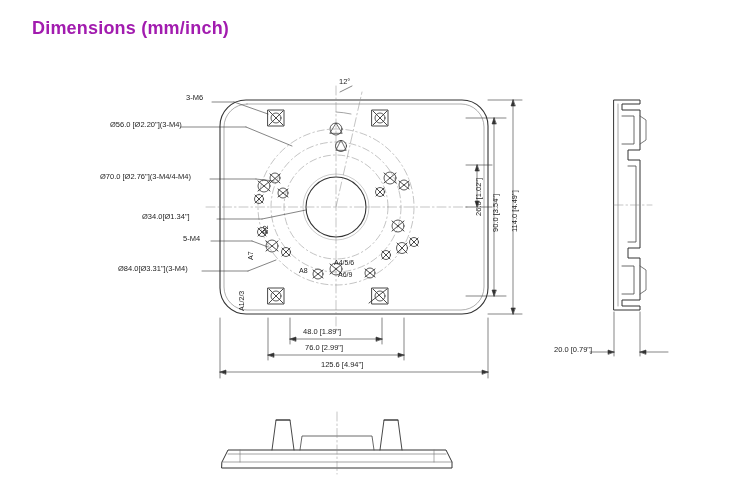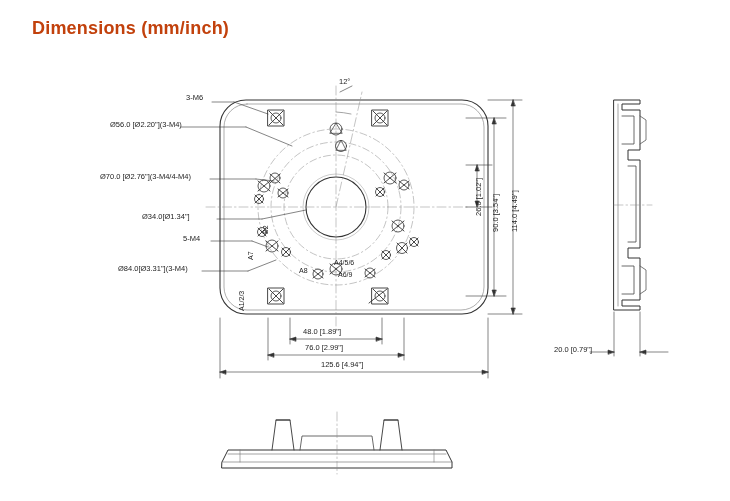--- a/index.html
+++ b/index.html
@@ -13,21 +13,21 @@
     position: relative;
     font-family: "Liberation Sans", sans-serif;
     overflow: hidden;
   }
   #page-title {
     position: absolute;
     left: 32px;
     top: 18px;
     font-size: 18px;
     font-weight: bold;
-    color: #c2410c;
+    color: #a21caf;
     letter-spacing: 0.2px;
   }
   .dwg {
     position: absolute;
     left: 0;
     top: 0;
     width: 730px;
     height: 501px;
   }
   .lbl {

